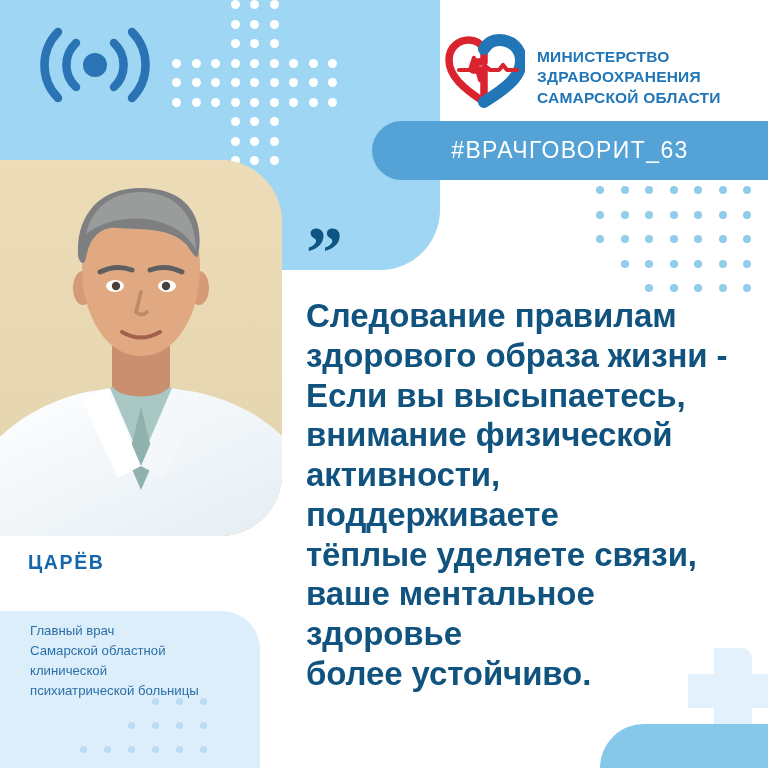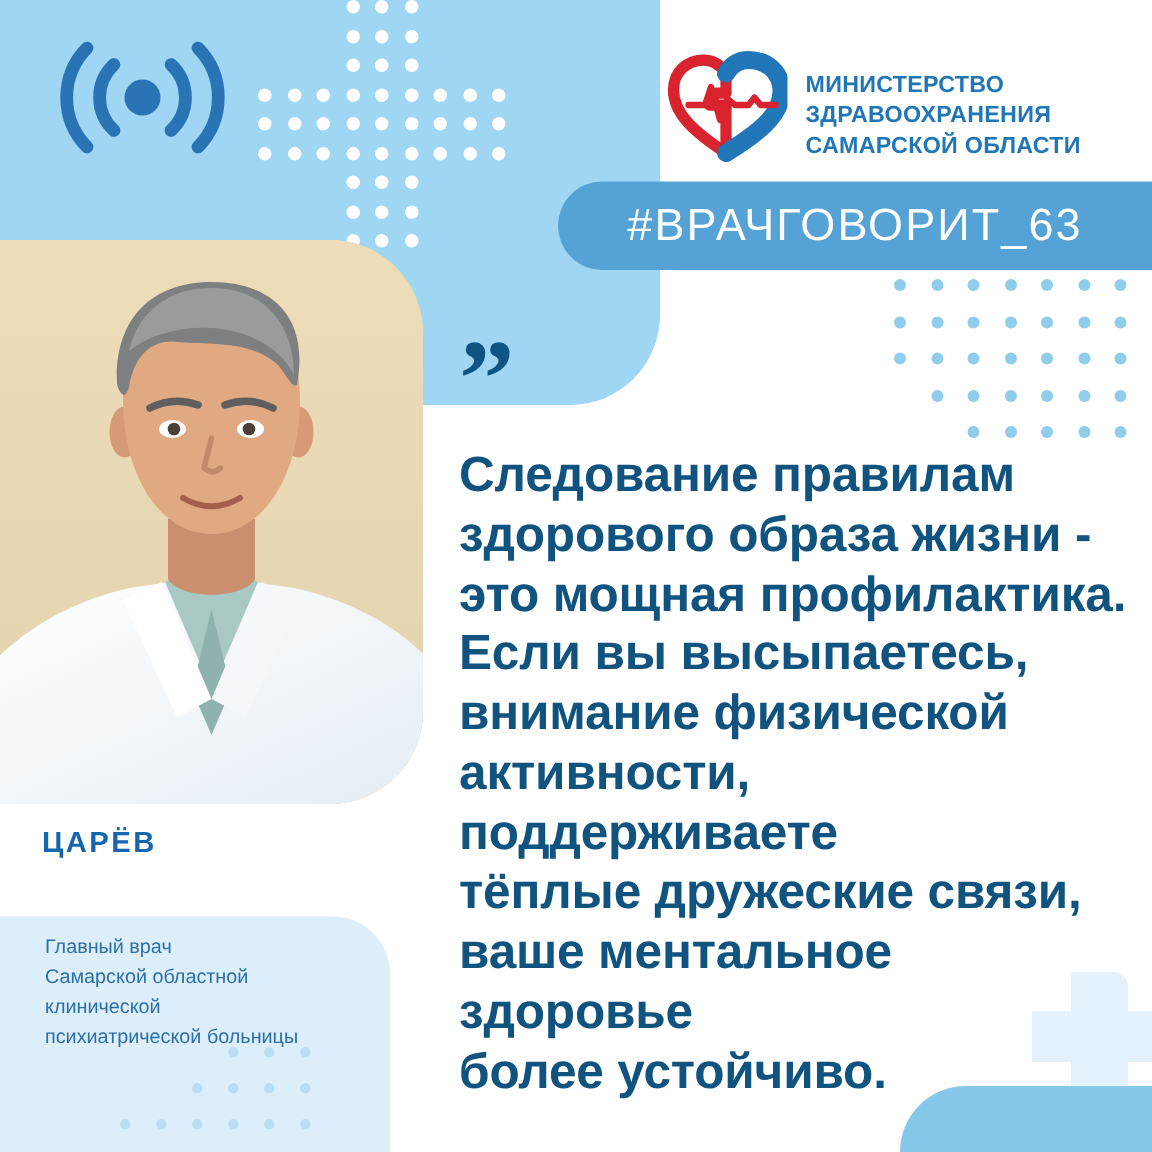--- a/index.html
+++ b/index.html
@@ -57,21 +57,21 @@
   }
 
   
   .hashtag {
     position:absolute; left:372px; top:121px; width:396px; height:59px;
     background:#54a2d6;
     border-top-left-radius:30px; border-bottom-left-radius:30px;
     display:flex; align-items:center; justify-content:center;
   }
   .hashtag span {
-    color:#ffffff; font-size:30px; font-weight:normal; letter-spacing:1.4px;
+    color:#ffffff; font-size:23px; font-weight:normal; letter-spacing:1.4px;
   }
 
   
   .rightdots { position:absolute; left:596px; top:186px; width:176px; height:130px; }
   .rightdots i {
     position:absolute; width:8px; height:8px; border-radius:50%;
     background:#8fcdeb;
   }
 
   
@@ -320,25 +320,24 @@
       <i style="left: 48px; top: 48px;"></i>
       <i style="left: 72px; top: 48px;"></i>
       <i style="left: 96px; top: 48px;"></i>
       <i style="left: 120px; top: 48px;"></i>
     </div>
 
   <div class="qmark">”</div>
   <div class="quote">
     <div>Следование правилам</div>
     <div>здорового образа жизни -</div>
-    <div>это мощная профилактика.</div>
     <div>Если вы высыпаетесь,</div>
     <div>внимание физической</div>
     <div>активности, поддерживаете</div>
-    <div>тёплые дружеские связи,</div>
+    <div>тёплые уделяете связи,</div>
     <div>ваше ментальное здоровье</div>
     <div>более устойчиво.</div>
   </div>
 
   <div class="plus-deco">
     <svg width="82" height="110" viewBox="0 0 82 110">
       <path d="M26 0 L26 26 L0 26 L0 60 L26 60 L26 92 A 10 10 0 0 0 36 102 L54 102 A 10 10 0 0 0 64 92 L64 60 L82 60 L82 26 L64 26 L64 10 A 10 10 0 0 0 54 0 Z" fill="#e2f1fb"></path>
     </svg>
   </div>
   <div class="bottom-blue"></div>

